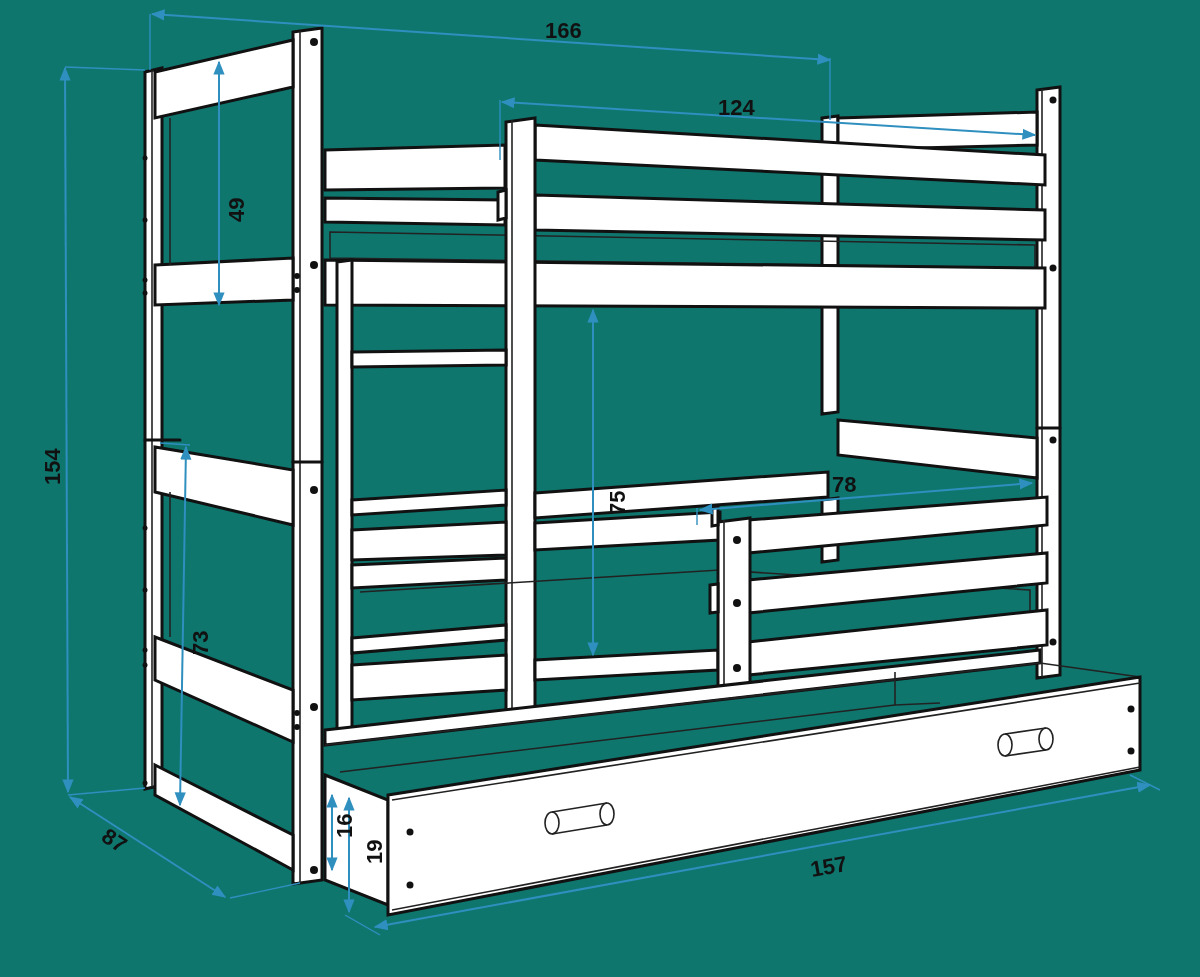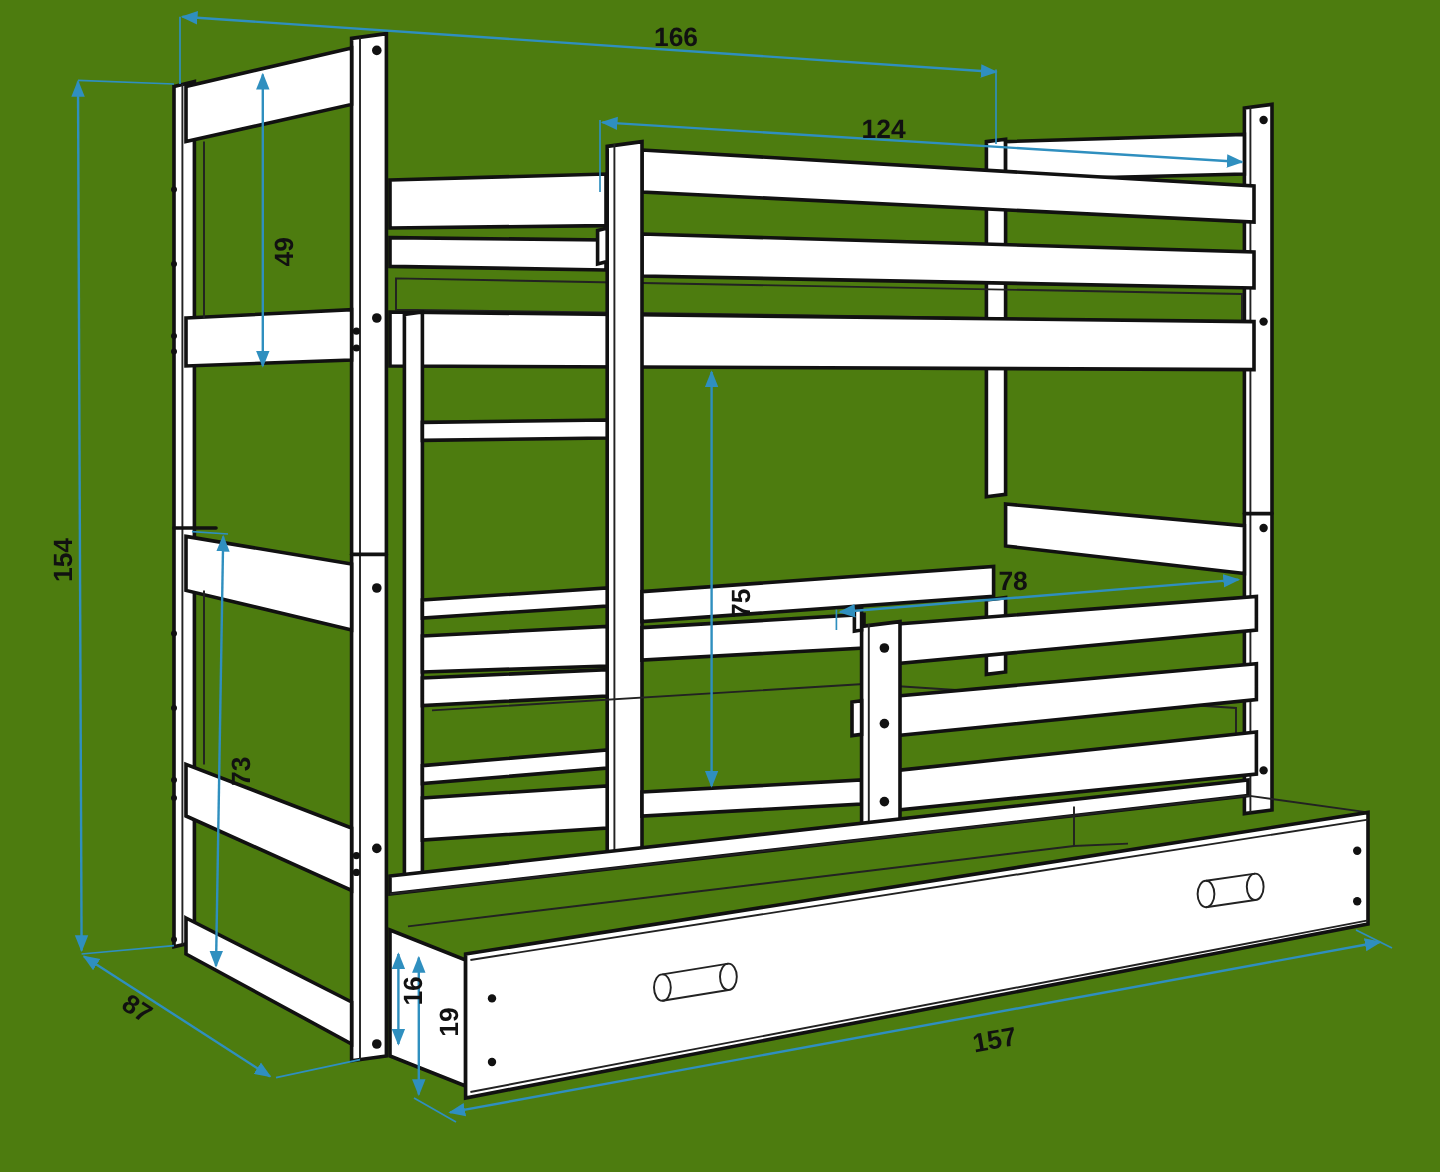--- a/index.html
+++ b/index.html
@@ -1,16 +1,16 @@
 <!DOCTYPE html>
 <html><head>
 <meta charset="utf-8">
 <style>
   html, body { margin: 0; padding: 0; background: #ffffff; }
-  .canvas { position: relative; width: 1200px; height: 977px; overflow: hidden; background: #4d7c0f; }
+  .canvas { position: relative; width: 1200px; height: 977px; overflow: hidden; background: #0f766e; }
   svg { position: absolute; left: 0; top: 0; }
   .ln { stroke: #111; stroke-width: 3; fill: none; stroke-linecap: round; }
   .lt { stroke: #222; stroke-width: 1.6; fill: none; }
   .pn { fill: #fff; stroke: #111; stroke-width: 3; }
   .bolt { fill: #111; }
   .dim { stroke: #2f8fbf; stroke-width: 2; fill: none; }
   .ext { stroke: #2f8fbf; stroke-width: 1.4; fill: none; }
   .lbl { font-family: "Liberation Sans", sans-serif; font-weight: bold; font-size: 22px; fill: #111; }
 </style>
 </head>

